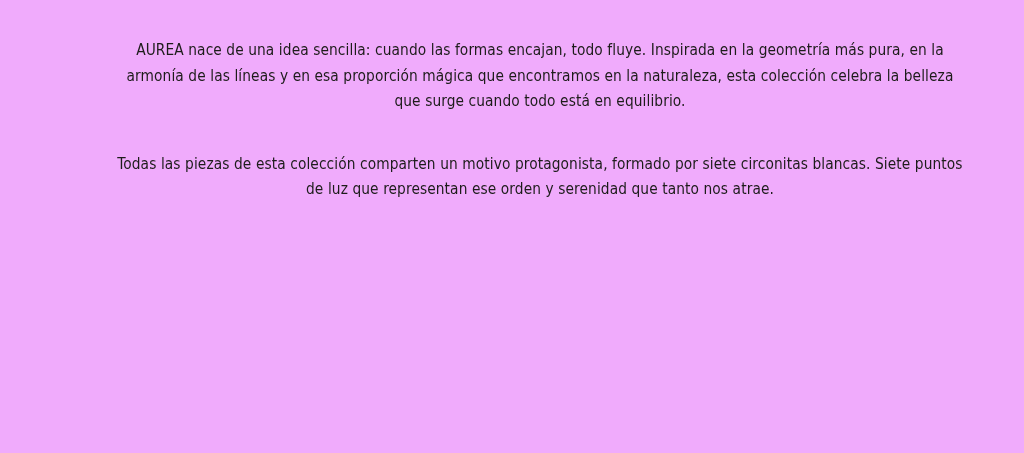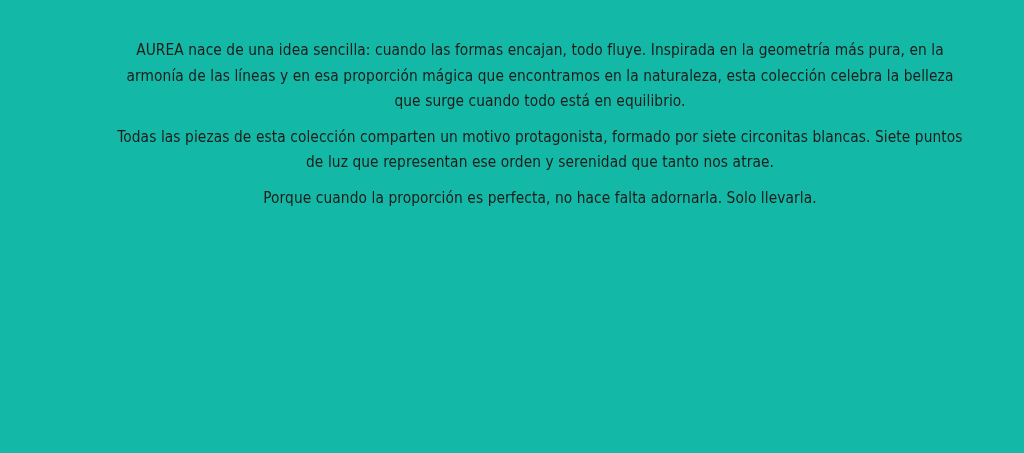--- a/index.html
+++ b/index.html
@@ -9,50 +9,49 @@
   body {
     width: 1024px;
     height: 453px;
     background: #efedea;
     font-family: "Liberation Sans", sans-serif;
     overflow: hidden;
   }
   .page {
     width: 1024px;
     height: 453px;
-    background: #14b8a6;
+    background: #f0abfc;
     box-sizing: border-box;
     padding: 38px 56px 0 112px;
     display: block;
   }
   .paragraph {
     font-family: "DejaVu Sans Condensed", "DejaVu Sans", sans-serif;
     font-size: 15.3px;
     line-height: 25.5px;
     color: #1d1c1a;
     text-align: center;
     letter-spacing: 0.1px;
     margin: 0;
     padding: 0;
     font-stretch: condensed;
   }
   .paragraph + .paragraph {
-    margin-top: 10px;
+    margin-top: 37px;
   }
   .spacer-bottom {
     height: 80px;
   }
 </style>
 </head>
 <body>
 
 <div class="page">
 
   <p class="paragraph">AUREA nace de una idea sencilla: cuando las formas encajan, todo fluye. Inspirada en la geometría más pura, en la armonía de las líneas y en esa proporción mágica que encontramos en la naturaleza, esta colección celebra la belleza que surge cuando todo está en equilibrio.</p>
 
   <p class="paragraph">Todas las piezas de esta colección comparten un motivo protagonista, formado por siete circonitas blancas. Siete puntos de luz que representan ese orden y serenidad que tanto nos atrae.</p>
 
 
-  <p class="paragraph">Porque cuando la proporción es perfecta, no hace falta adornarla. Solo llevarla.</p>
 
   <div class="spacer-bottom"></div>
 
 </div>
 
 </body></html>

